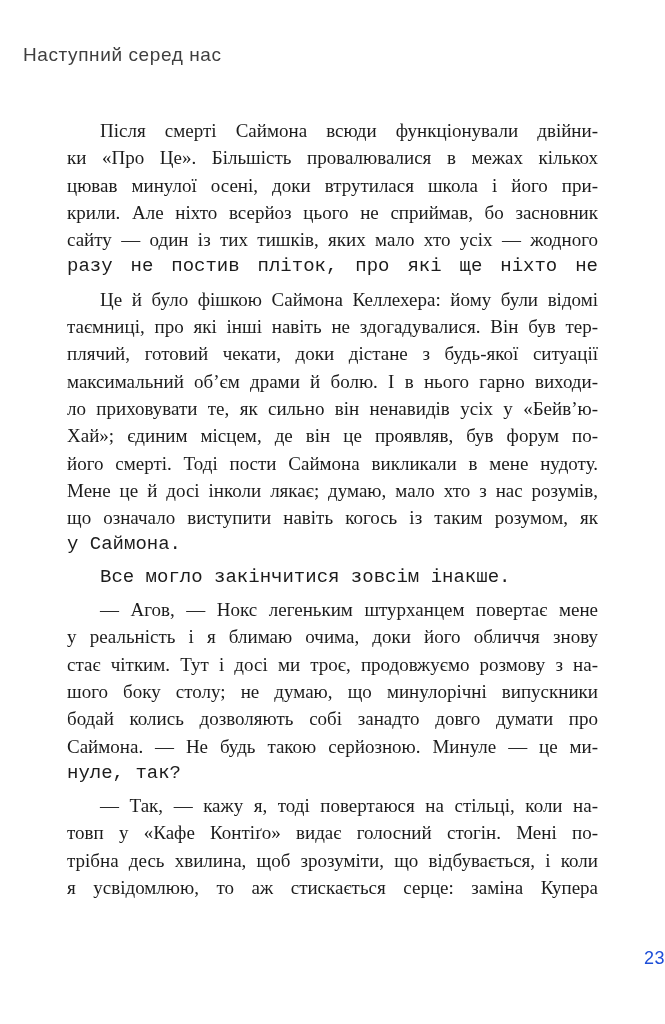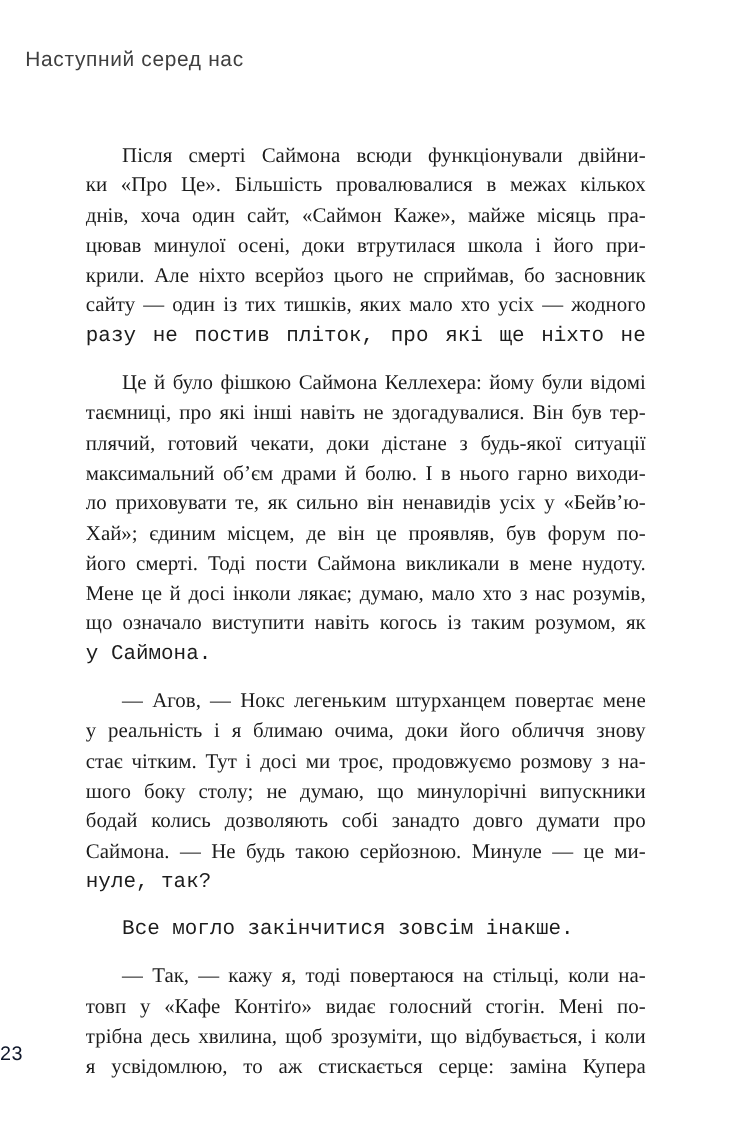--- a/index.html
+++ b/index.html
@@ -30,21 +30,21 @@
   .body-text {
     position: absolute;
     top: 112px;
     left: 62px;
     width: 541px;
     font-size: 19px;
     line-height: 27.3px;
     color: #1c1c1c;
   }
   p.para {
-    margin: 16px;
+    margin: 5px;
     padding: 0;
   }
   .ln {
     display: block;
     height: 27.3px;
     overflow: hidden;
     text-align: justify;
     text-align-last: justify;
   }
   .ln.end {
@@ -52,71 +52,70 @@
     font-family: Liberation Mono, monospace;
   }
   .ln.first {
     text-indent: 33px;
   }
   .page-number {
     position: absolute;
     top: 948px;
     left: 0;
     width: 100%;
-    text-align: left;
+    text-align: right;
     font-family: "Liberation Sans", sans-serif;
     font-size: 18px;
     letter-spacing: 0.5px;
-    color: #0f172a;
+    color: #1d4ed8;
   }
 </style>
 </head>
 <body>
 
 <div class="page">
 
   <div class="running-title">Наступний серед нас</div>
 
   <div class="body-text">
 
     <p class="para">
       <span class="ln first">Після смерті Саймона всюди функціонували двійни-</span>
       <span class="ln">ки «Про Це». Більшість провалювалися в межах кількох</span>
-      <span class="ln">днів, хоча один сайт, «Саймон Каже», майже місяць пра-</span>
       <span class="ln">цював минулої осені, доки втрутилася школа і його при-</span>
       <span class="ln">крили. Але ніхто всерйоз цього не сприймав, бо засновник</span>
       <span class="ln">сайту — один із тих тишків, яких мало хто усіх — жодного</span>
       <span class="ln end">разу не постив пліток, про які ще ніхто не чув.</span>
     </p>
 
     <p class="para">
       <span class="ln first">Це й було фішкою Саймона Келлехера: йому були відомі</span>
       <span class="ln">таємниці, про які інші навіть не здогадувалися. Він був тер-</span>
       <span class="ln">плячий, готовий чекати, доки дістане з будь-якої ситуації</span>
       <span class="ln">максимальний об’єм драми й болю. І в нього гарно виходи-</span>
       <span class="ln">ло приховувати те, як сильно він ненавидів усіх у «Бейв’ю-</span>
       <span class="ln">Хай»; єдиним місцем, де він це проявляв, був форум по-</span>
       <span class="ln">його смерті. Тоді пости Саймона викликали в мене нудоту.</span>
       <span class="ln">Мене це й досі інколи лякає; думаю, мало хто з нас розумів,</span>
       <span class="ln">що означало виступити навіть когось із таким розумом, як</span>
       <span class="ln end">у Саймона.</span>
     </p>
 
     <p class="para">
+      <span class="ln first end">Все могло закінчитися зовсім інакше.</span>
+    </p>
+
+    <p class="para">
       <span class="ln first">— Агов, — Нокс легеньким штурханцем повертає мене</span>
       <span class="ln">у реальність і я блимаю очима, доки його обличчя знову</span>
       <span class="ln">стає чітким. Тут і досі ми троє, продовжуємо розмову з на-</span>
       <span class="ln">шого боку столу; не думаю, що минулорічні випускники</span>
       <span class="ln">бодай колись дозволяють собі занадто довго думати про</span>
       <span class="ln">Саймона. — Не будь такою серйозною. Минуле — це ми-</span>
       <span class="ln end">нуле, так?</span>
-    </p>
-
-    <p class="para">
-      <span class="ln first end">Все могло закінчитися зовсім інакше.</span>
     </p>
 
     <p class="para">
       <span class="ln first">— Так, — кажу я, тоді повертаюся на стільці, коли на-</span>
       <span class="ln">товп у «Кафе Контіґо» видає голосний стогін. Мені по-</span>
       <span class="ln">трібна десь хвилина, щоб зрозуміти, що відбувається, і коли</span>
       <span class="ln">я усвідомлюю, то аж стискається серце: заміна Купера</span>
     </p>
 
   </div>

